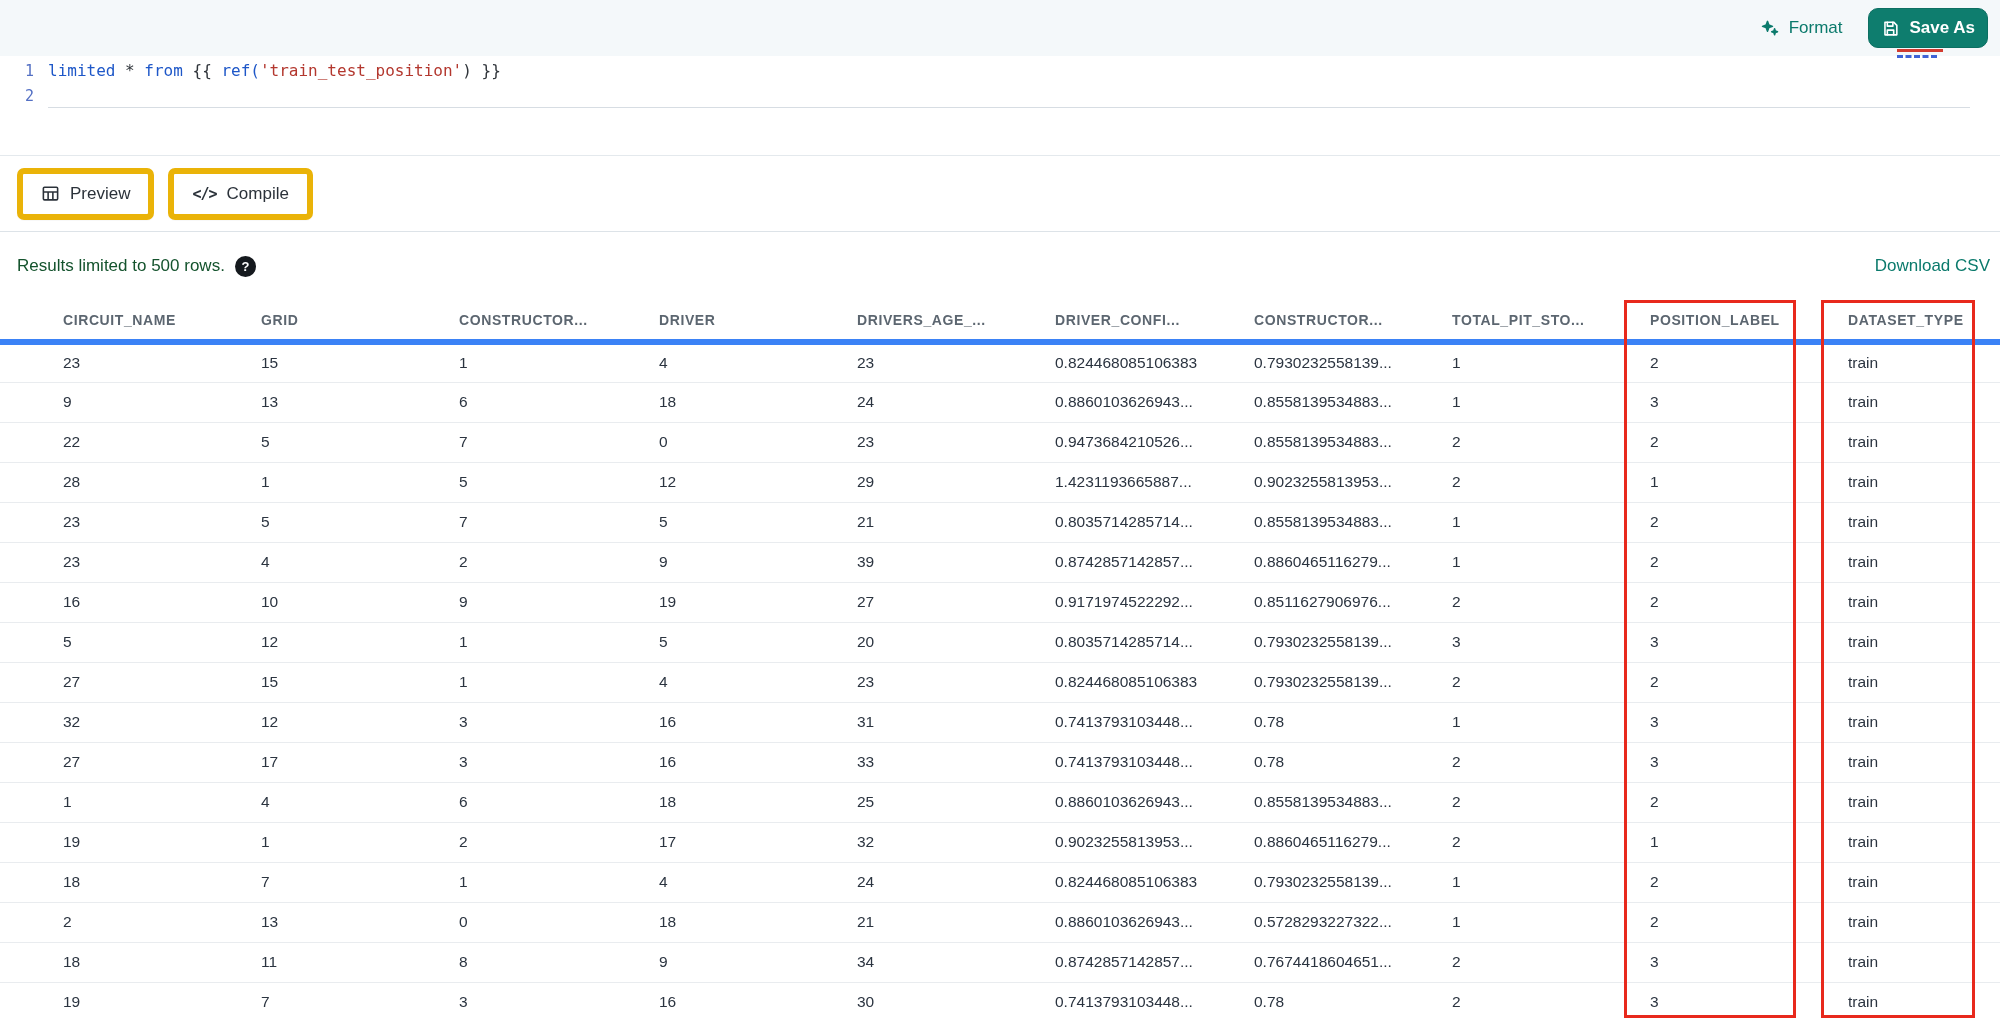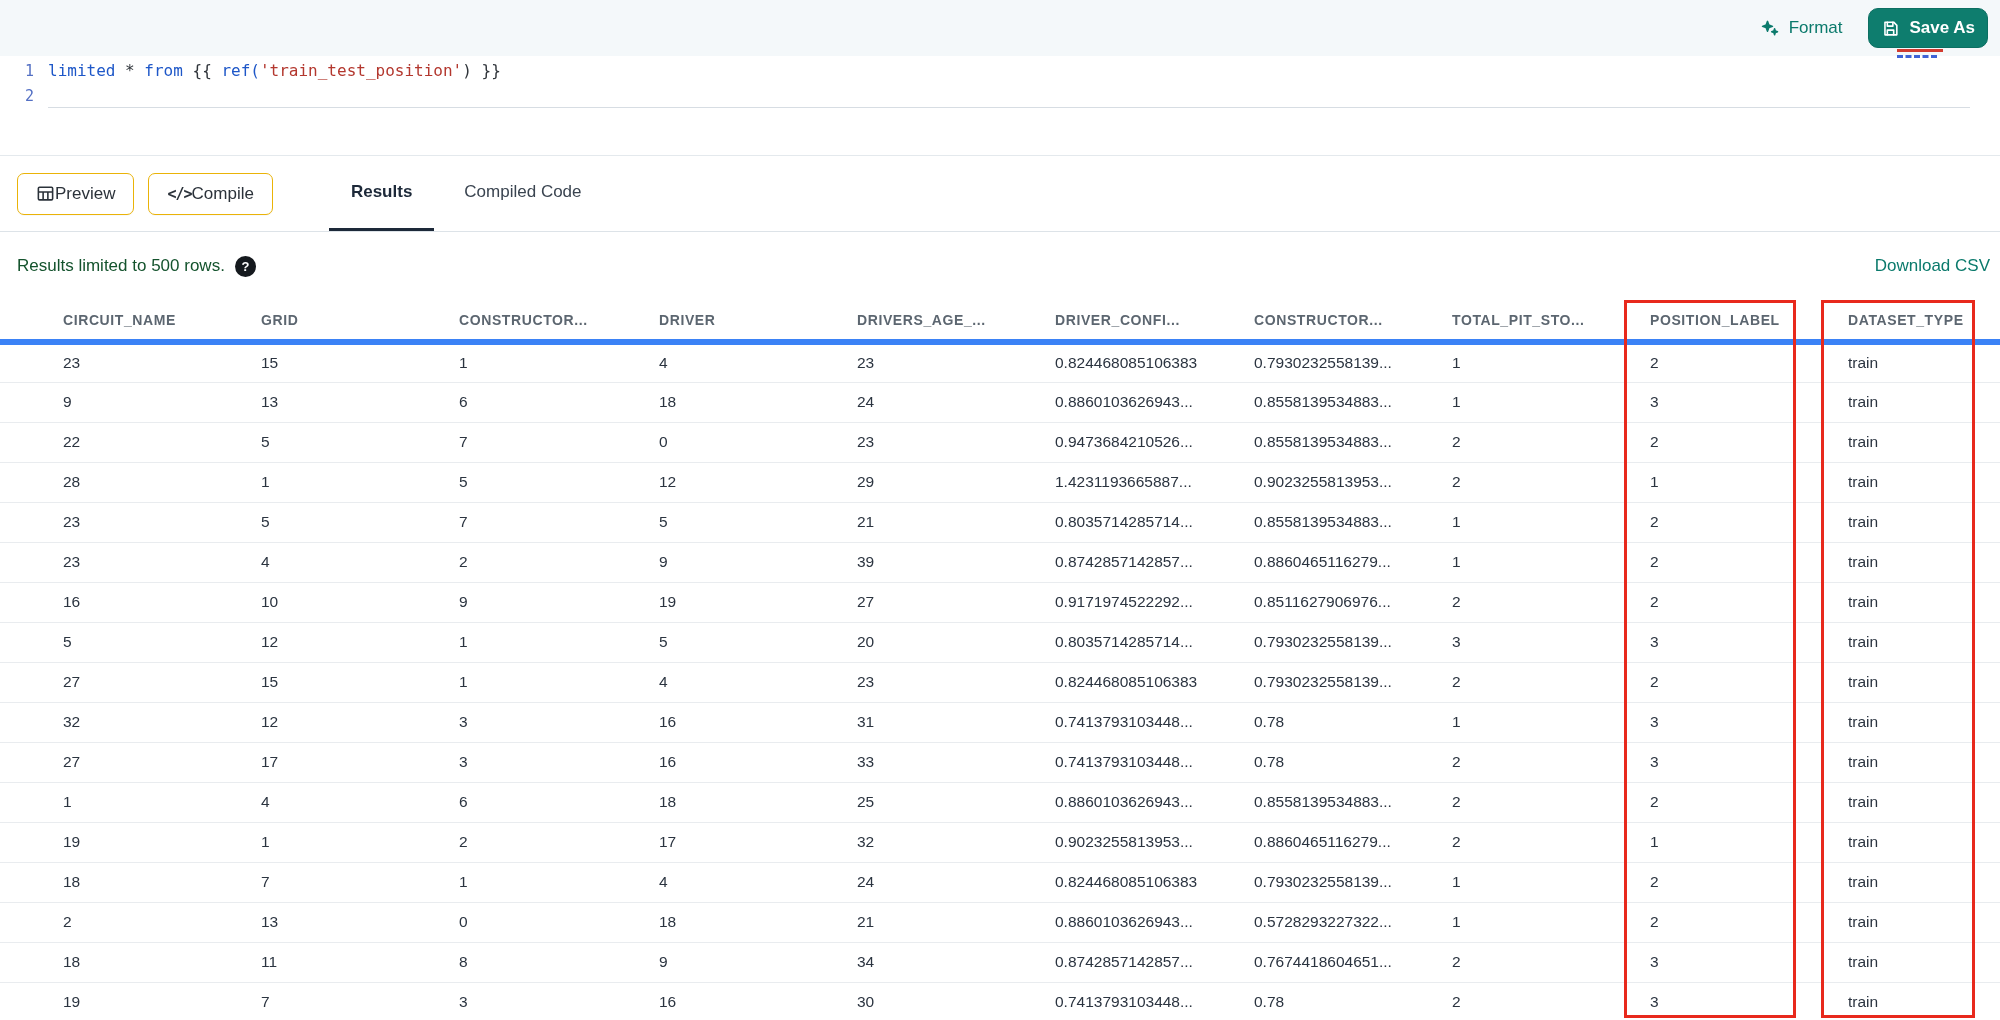--- a/index.html
+++ b/index.html
@@ -22,21 +22,21 @@
   .gutter { width:48px; text-align:right; padding-right:14px; color:#5470c4; font-size:15px; flex:0 0 48px; }
   .code-content { white-space:pre; color:#30353b; }
   .tok-keyword { color:#1e57c8; }
   .tok-string { color:#b3372e; }
   .tok-plain { color:#30353b; }
   .line2-input { flex:1; height:100%; border-bottom:1px solid #d7dde3; margin-right:30px; }
 
   
   .actionbar { height:76px; display:flex; align-items:stretch; border-bottom:1px solid #dde3e8; background:#fff; padding-left:17px; }
   .action-buttons { display:flex; align-items:center; gap:14px; }
-  .btn-white { display:flex; align-items:center; background:#fff; border:1px solid #eab308; border-radius:7px; padding:10px 18px; font-size:17px; color:#2b323a; font-weight:500; cursor:pointer; box-shadow:0 1px 1px rgba(0,0,0,0.03); font-family:inherit; }
+  .btn-white { display:flex; align-items:center; gap:10px; background:#fff; border:6px solid #eab308; border-radius:7px; padding:10px 18px; font-size:17px; color:#2b323a; font-weight:500; cursor:pointer; box-shadow:0 1px 1px rgba(0,0,0,0.03); font-family:inherit; }
   .btn-white svg { width:19px; height:19px; }
   .code-glyph { font-family:"DejaVu Sans Mono", monospace; font-weight:700; font-size:15px; color:#2b323a; letter-spacing:-1px; }
   .tabs { display:flex; margin-left:56px; gap:8px; }
   .tab { display:flex; align-items:center; padding:0 22px; font-size:17px; color:#3a4450; cursor:pointer; border-bottom:3px solid transparent; }
   .tab.active { color:#1d2939; font-weight:600; border-bottom-color:#1d2939; }
 
   
   .results-info { height:68px; display:flex; align-items:center; padding:0 10px 0 17px; }
   .limit-note { font-size:17px; color:#14532d; font-weight:500; }
   .help-icon { width:21px; height:21px; border-radius:50%; background:#15191e; color:#fff; font-size:13px; font-weight:700; display:inline-flex; align-items:center; justify-content:center; margin-left:10px; cursor:pointer; }
@@ -116,24 +116,20 @@
             <path d="M3 10 H21 M9 10 V20 M15 10 V20"></path>
           </svg>
         </span>
         <span>Preview</span>
       </button>
       <button class="btn-white">
         <span class="code-glyph">&lt;/&gt;</span>
         <span>Compile</span>
       </button>
     </div>
-    <div class="tabs">
-        <div class="tab active">Results</div>
-        <div class="tab">Compiled Code</div>
-      </div>
   </div>
 
   <div class="results-info">
     <span class="limit-note">Results limited to 500 rows.</span>
     <span class="help-icon">?</span>
     <span class="spacer"></span>
     <a class="download-link" href="#">Download CSV</a>
   </div>
 
   <table class="results">

